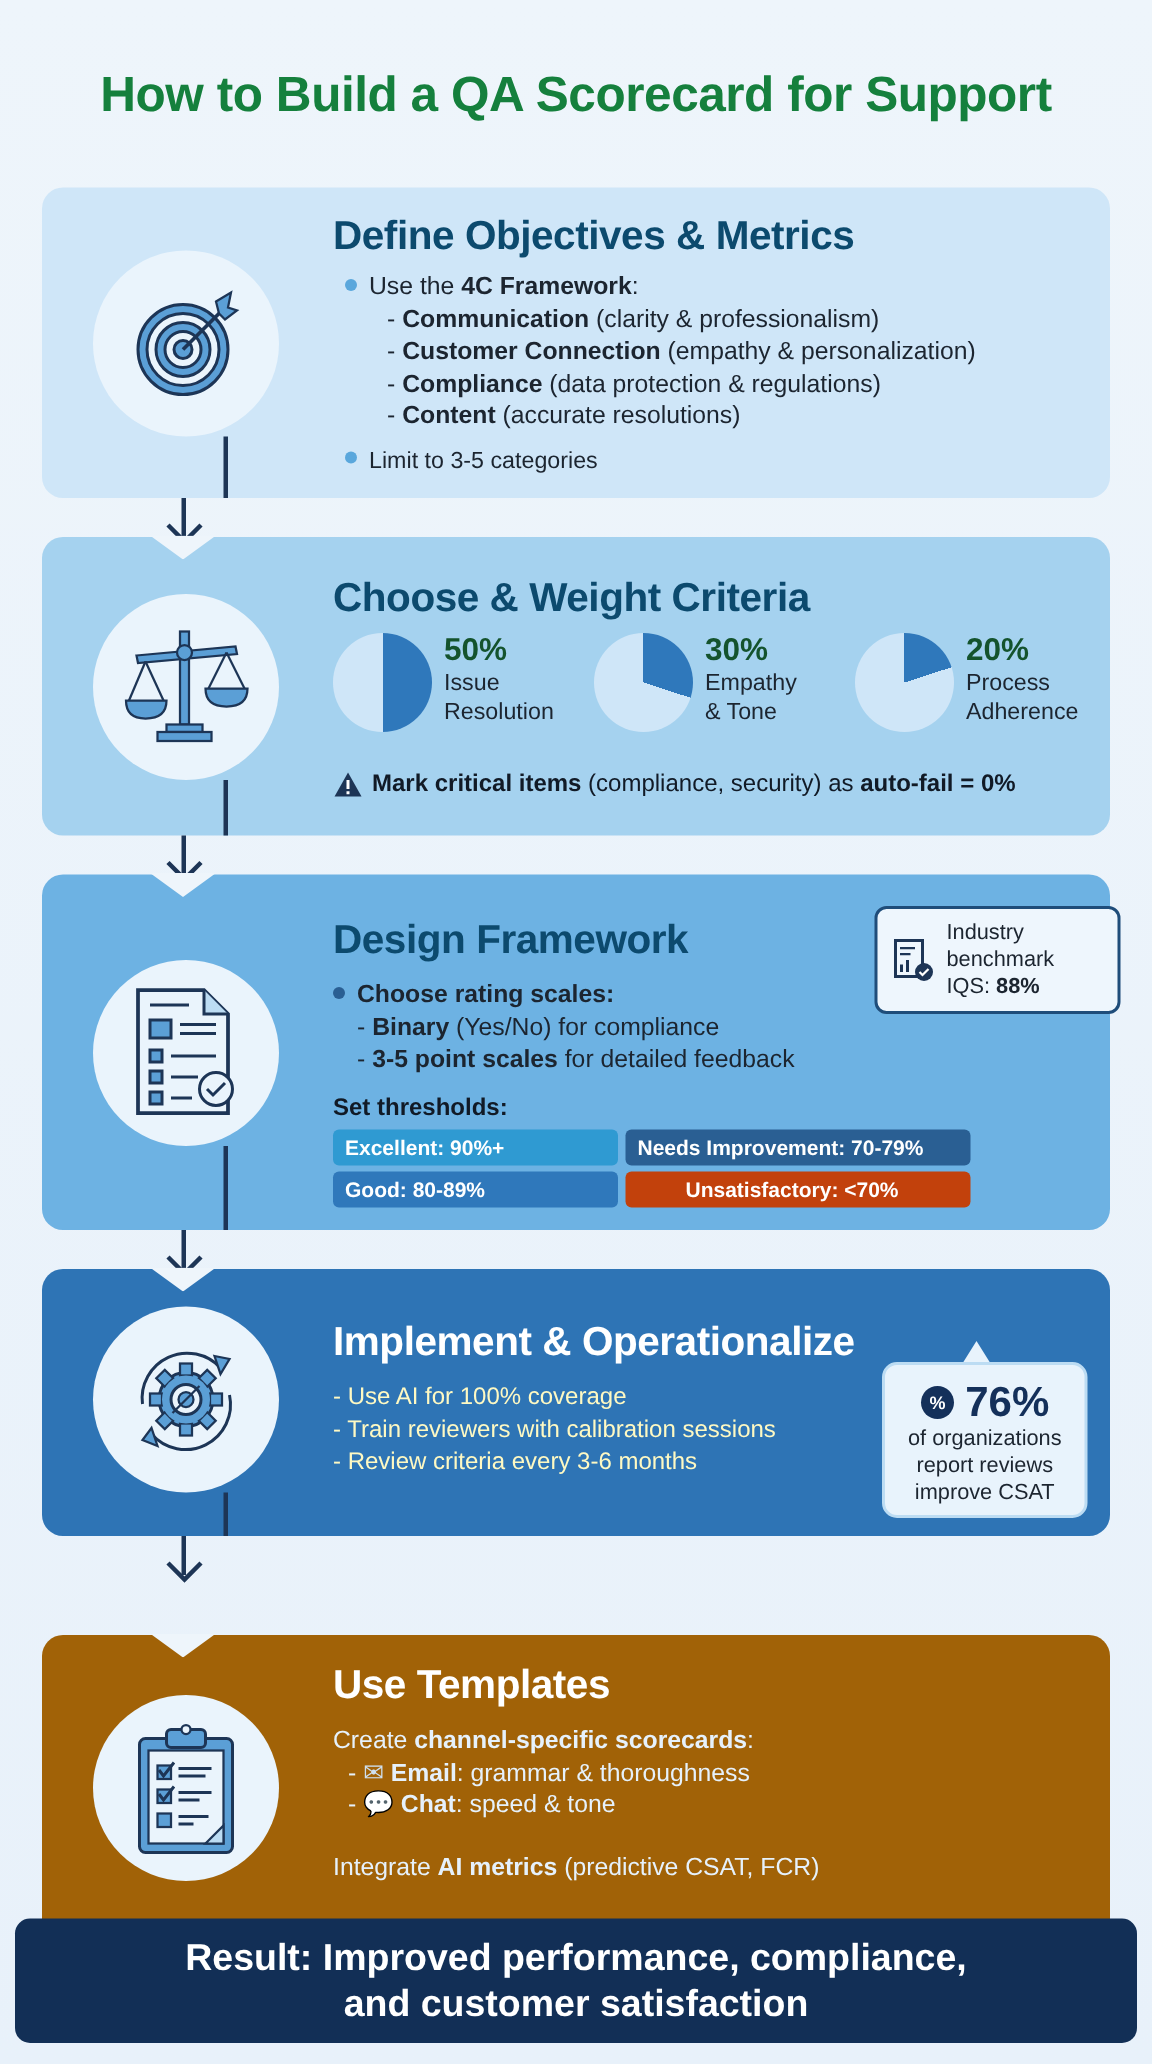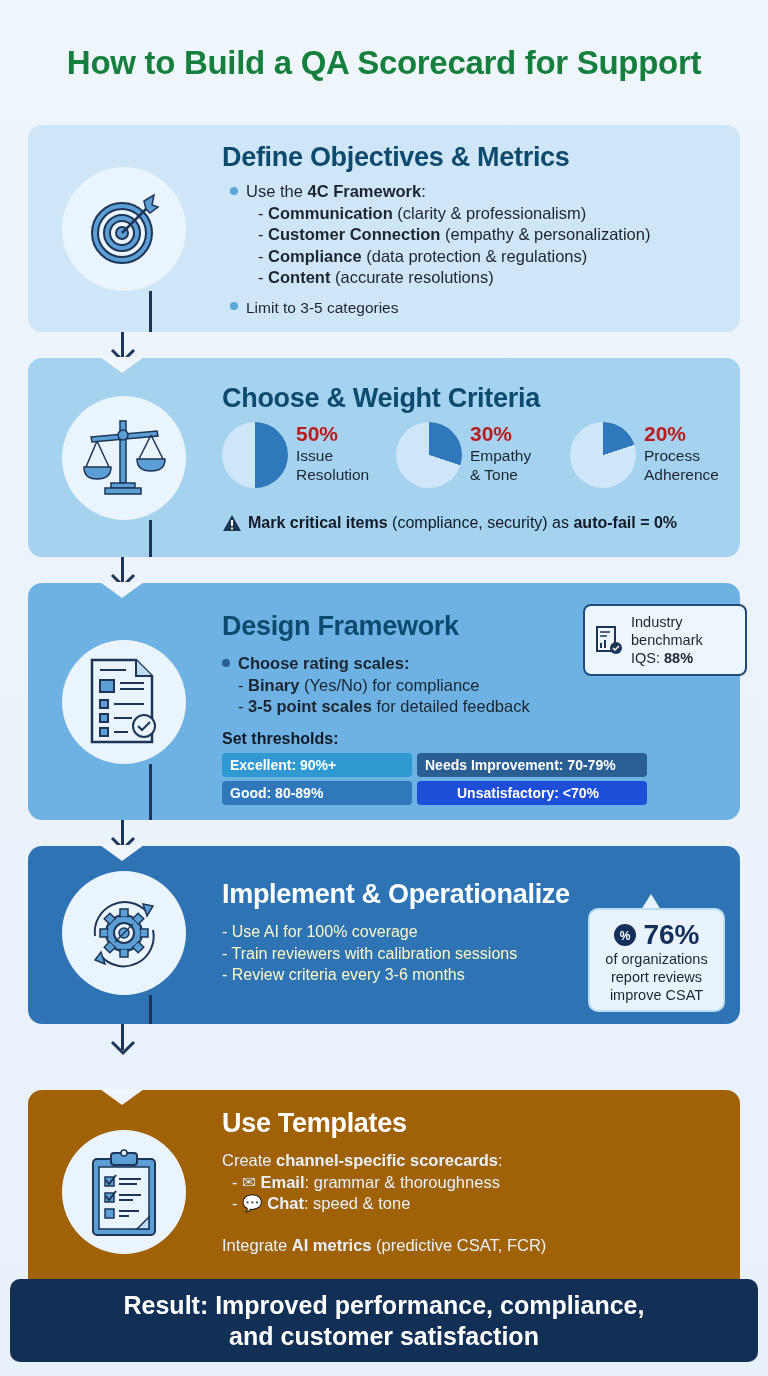--- a/index.html
+++ b/index.html
@@ -36,21 +36,21 @@
     position: absolute; left: 110px; width: 26px; height: 16px;
   }
   .h2 { position: absolute; left: 194px; font-size: 27px; font-weight: 700; color: #0c4a6e; letter-spacing: -0.3px; }
   .light { color: #ffffff; }
   .txt { font-size: 16.5px; color: #1c2530; line-height: 21.5px; }
   .b { font-weight: 700; }
   .bullet { display: inline-block; width: 8px; height: 8px; border-radius: 50%; background: #5aa7dc; margin-right: 8px; vertical-align: middle; position: relative; top: -2px; }
   .pie-row { position: absolute; left: 194px; top: 64px; display: flex; gap: 22px; }
   .pie-item { display: flex; align-items: flex-start; gap: 8px; width: 152px; }
   .pie { width: 66px; height: 66px; border-radius: 50%; flex: none; }
-  .pie-pct { font-size: 21px; font-weight: 700; color: #b91c1c; line-height: 24px; margin-top: 0px; }
+  .pie-pct { font-size: 21px; font-weight: 700; color: #14532d; line-height: 24px; margin-top: 0px; }
   .pie-label { font-size: 15.5px; color: #1c2530; line-height: 19px; }
   .warn { position: absolute; left: 194px; top: 156px; font-size: 16px; color: #111a26; display: flex; align-items: center; gap: 6px; }
   .bench {
     position: absolute; left: 555px; top: 21px; width: 164px; height: 72px;
     background: #eef6fd; border: 2px solid #1f4d7a; border-radius: 8px;
     display: flex; align-items: center; gap: 8px; padding-left: 10px;
   }
   .bench-text { font-size: 14.5px; color: #1c2530; line-height: 18px; }
   .thr { position: absolute; height: 24px; border-radius: 4px; color: #fff; font-weight: 700; font-size: 14px; padding-left: 8px; line-height: 24px; }
   .stat {
@@ -187,21 +187,21 @@
   <div class="h2" style="top:28px;">Design Framework</div>
   <div class="txt" style="position:absolute;left:194px;top:70px;">
     <div><span class="bullet" style="background:#2a5f93;"></span><span class="b">Choose rating scales:</span></div>
     <div style="padding-left:16px;">- <span class="b">Binary</span><span> (Yes/No) for compliance</span></div>
     <div style="padding-left:16px;">- <span class="b">3-5 point scales</span><span> for detailed feedback</span></div>
   </div>
   <div class="b" style="position:absolute;left:194px;top:147px;font-size:16px;color:#111a26;">Set thresholds:</div>
   <div class="thr" style="left:194px;top:170px;width:190px;background:#2f9ad2;">Excellent: 90%+</div>
   <div class="thr" style="left:389px;top:170px;width:230px;background:#2a5f93;">Needs Improvement: 70-79%</div>
   <div class="thr" style="left:194px;top:198px;width:190px;background:#2f78bb;">Good: 80-89%</div>
-  <div class="thr" style="left:389px;top:198px;width:230px;background:#1d4ed8;padding-left:40px;">Unsatisfactory: &lt;70%</div>
+  <div class="thr" style="left:389px;top:198px;width:230px;background:#c2410c;padding-left:40px;">Unsatisfactory: &lt;70%</div>
   <div class="bench">
     <svg width="28" height="30" viewBox="0 0 28 30">
       <rect x="2" y="2" width="18" height="24" fill="#eef6fd" stroke="#1d3556" stroke-width="2"></rect>
       <line x1="5" y1="7" x2="15" y2="7" stroke="#1d3556" stroke-width="1.5"></line>
       <line x1="5" y1="11" x2="12" y2="11" stroke="#1d3556" stroke-width="1.5"></line>
       <rect x="5" y="18" width="2" height="5" fill="#1d3556"></rect>
         <rect x="9" y="15" width="2" height="8" fill="#1d3556"></rect>
       <circle cx="21" cy="23" r="6" fill="#1d3556"></circle>
         <polyline points="18,23 20,25 24,21" fill="none" stroke="#fff" stroke-width="1.5"></polyline>
     </svg>

